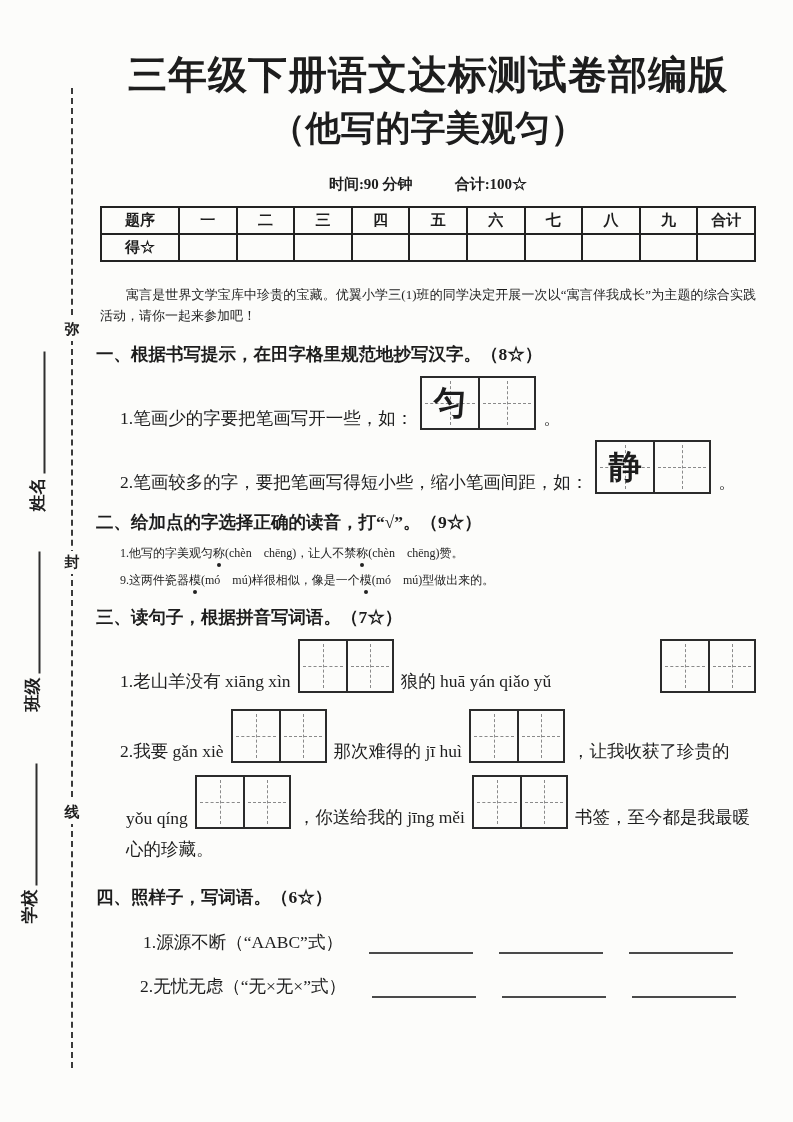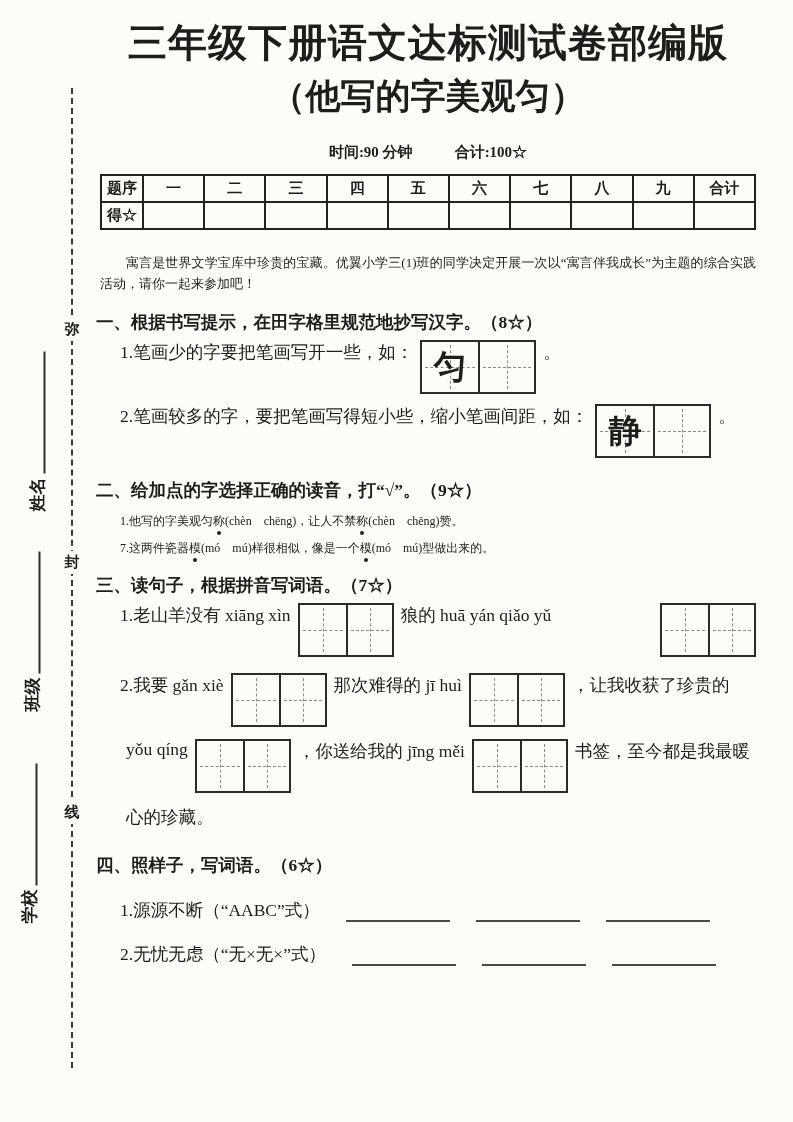--- a/index.html
+++ b/index.html
@@ -27,21 +27,21 @@
   .side-field {
     position:absolute; display:flex; align-items:flex-end;
     width:160px; transform:rotate(-90deg); transform-origin:center;
     font-size:17px; font-weight:600; white-space:nowrap;
   }
   .side-field .sline {
     flex:1 1 auto; height:2px; background:#2e2e2e; margin:0 0 3px 4px;
   }
 
   
-  .content { padding:20px 37px 0 100px; }
+  .content { padding:20px 37px 0 100px;margin-top:32px; }
 
   h1.title {
     font-family:"Liberation Sans", sans-serif;
     font-size:39px; font-weight:900; text-align:center;
     letter-spacing:1px; line-height:1.2;
   }
   h2.subtitle {
     font-family:"Liberation Sans", sans-serif;
     font-size:35px; font-weight:900; text-align:center;
     margin-top:8px; line-height:1.2;
@@ -55,36 +55,36 @@
     width:100%; margin-top:12px;
     border-collapse:collapse; border:2px solid #222;
     table-layout:fixed;
   }
   table.score td {
     border:2px solid #222; height:27px;
     text-align:center; vertical-align:middle;
     font-size:15px; font-weight:700;
     font-family:"Liberation Sans", sans-serif;
   }
-  table.score td.lblcol { width:42px; }
+  table.score td.lblcol { width:78px; }
 
   p.intro {
     margin-top:22px; font-size:13px; font-weight:500;
     line-height:1.62; text-indent:2em; text-align:justify;
   }
 
   h3.sect {
     font-size:17.5px; font-weight:700; line-height:1.4;
     margin:16px 0 4px -4px;
   }
   .qitem { padding-left:20px; font-size:12px; font-weight:500; }
   p.qitem { margin:9px 0; line-height:1.5; }
 
   .qline {
-    display:flex; align-items:flex-start; column-gap:7px;
+    display:flex; align-items:flex-end; column-gap:7px;
     padding-left:20px; font-size:17.5px; font-weight:500;
     margin-top:6px; min-height:58px; white-space:nowrap;
   }
   .qline.deep { padding-left:26px; }
   .qline .push-right { margin-left:auto; }
   .plainline { padding-left:26px; font-size:17.5px; font-weight:500; margin:6px 0 0 0; line-height:1.6; }
 
   
   .tzg { display:inline-flex; border:2px solid #2b2b2b; vertical-align:middle; flex:0 0 auto; background:transparent; }
   .tzg .c { position:relative; width:46px; height:50px; }
@@ -108,21 +108,21 @@
   .emdot { position:relative; display:inline-block; }
   .emdot::after {
     content:""; position:absolute; left:50%; bottom:-5px;
     width:4px; height:4px; border-radius:50%; background:#222;
     transform:translateX(-50%);
   }
 
   
   .q4row {
     display:flex; align-items:flex-end; padding-left:20px;
-    font-size:17.5px; font-weight:500; margin-top:20px; white-space:nowrap;
+    font-size:17.5px; font-weight:500; margin-top:20px; white-space:nowrap;justify-content:center;
   }
   .q4row .blank {
     display:inline-block; width:104px; height:1em;
     border-bottom:2px solid #4a4a4a; margin-left:26px;
   }
   .q4row .blank:first-of-type { margin-left:34px; }
 </style>
 </head>
 <body>
 
@@ -210,21 +210,21 @@
         </span>
         <span class="c"></span>
       </span>
       <span>。</span>
     </div>
 
     <h3 class="sect">二、给加点的字选择正确的读音，打“√”。（9☆）</h3>
 
     <p class="qitem"><span>1.他写的字美观匀</span><span class="emdot">称</span><span>(chèn　chēng)，让人不禁</span><span class="emdot">称</span><span>(chèn　chēng)赞。</span></p>
 
-    <p class="qitem"><span>7.这两件瓷器</span><span class="emdot">模</span><span>(mó　mú)样很相似，像是一个</span><span class="emdot">模</span><span>(mó　mú)型做出来的。</span></p>
+    <p class="qitem"><span>9.这两件瓷器</span><span class="emdot">模</span><span>(mó　mú)样很相似，像是一个</span><span class="emdot">模</span><span>(mó　mú)型做出来的。</span></p>
 
     <h3 class="sect">三、读句子，根据拼音写词语。（7☆）</h3>
 
     <div class="qline">
       <span>1.老山羊没有 xiāng xìn</span>
       <span class="tzg">
           <span class="c"></span>
           <span class="c"></span>
         </span>
       <span>狼的 huā yán qiǎo yǔ</span>

